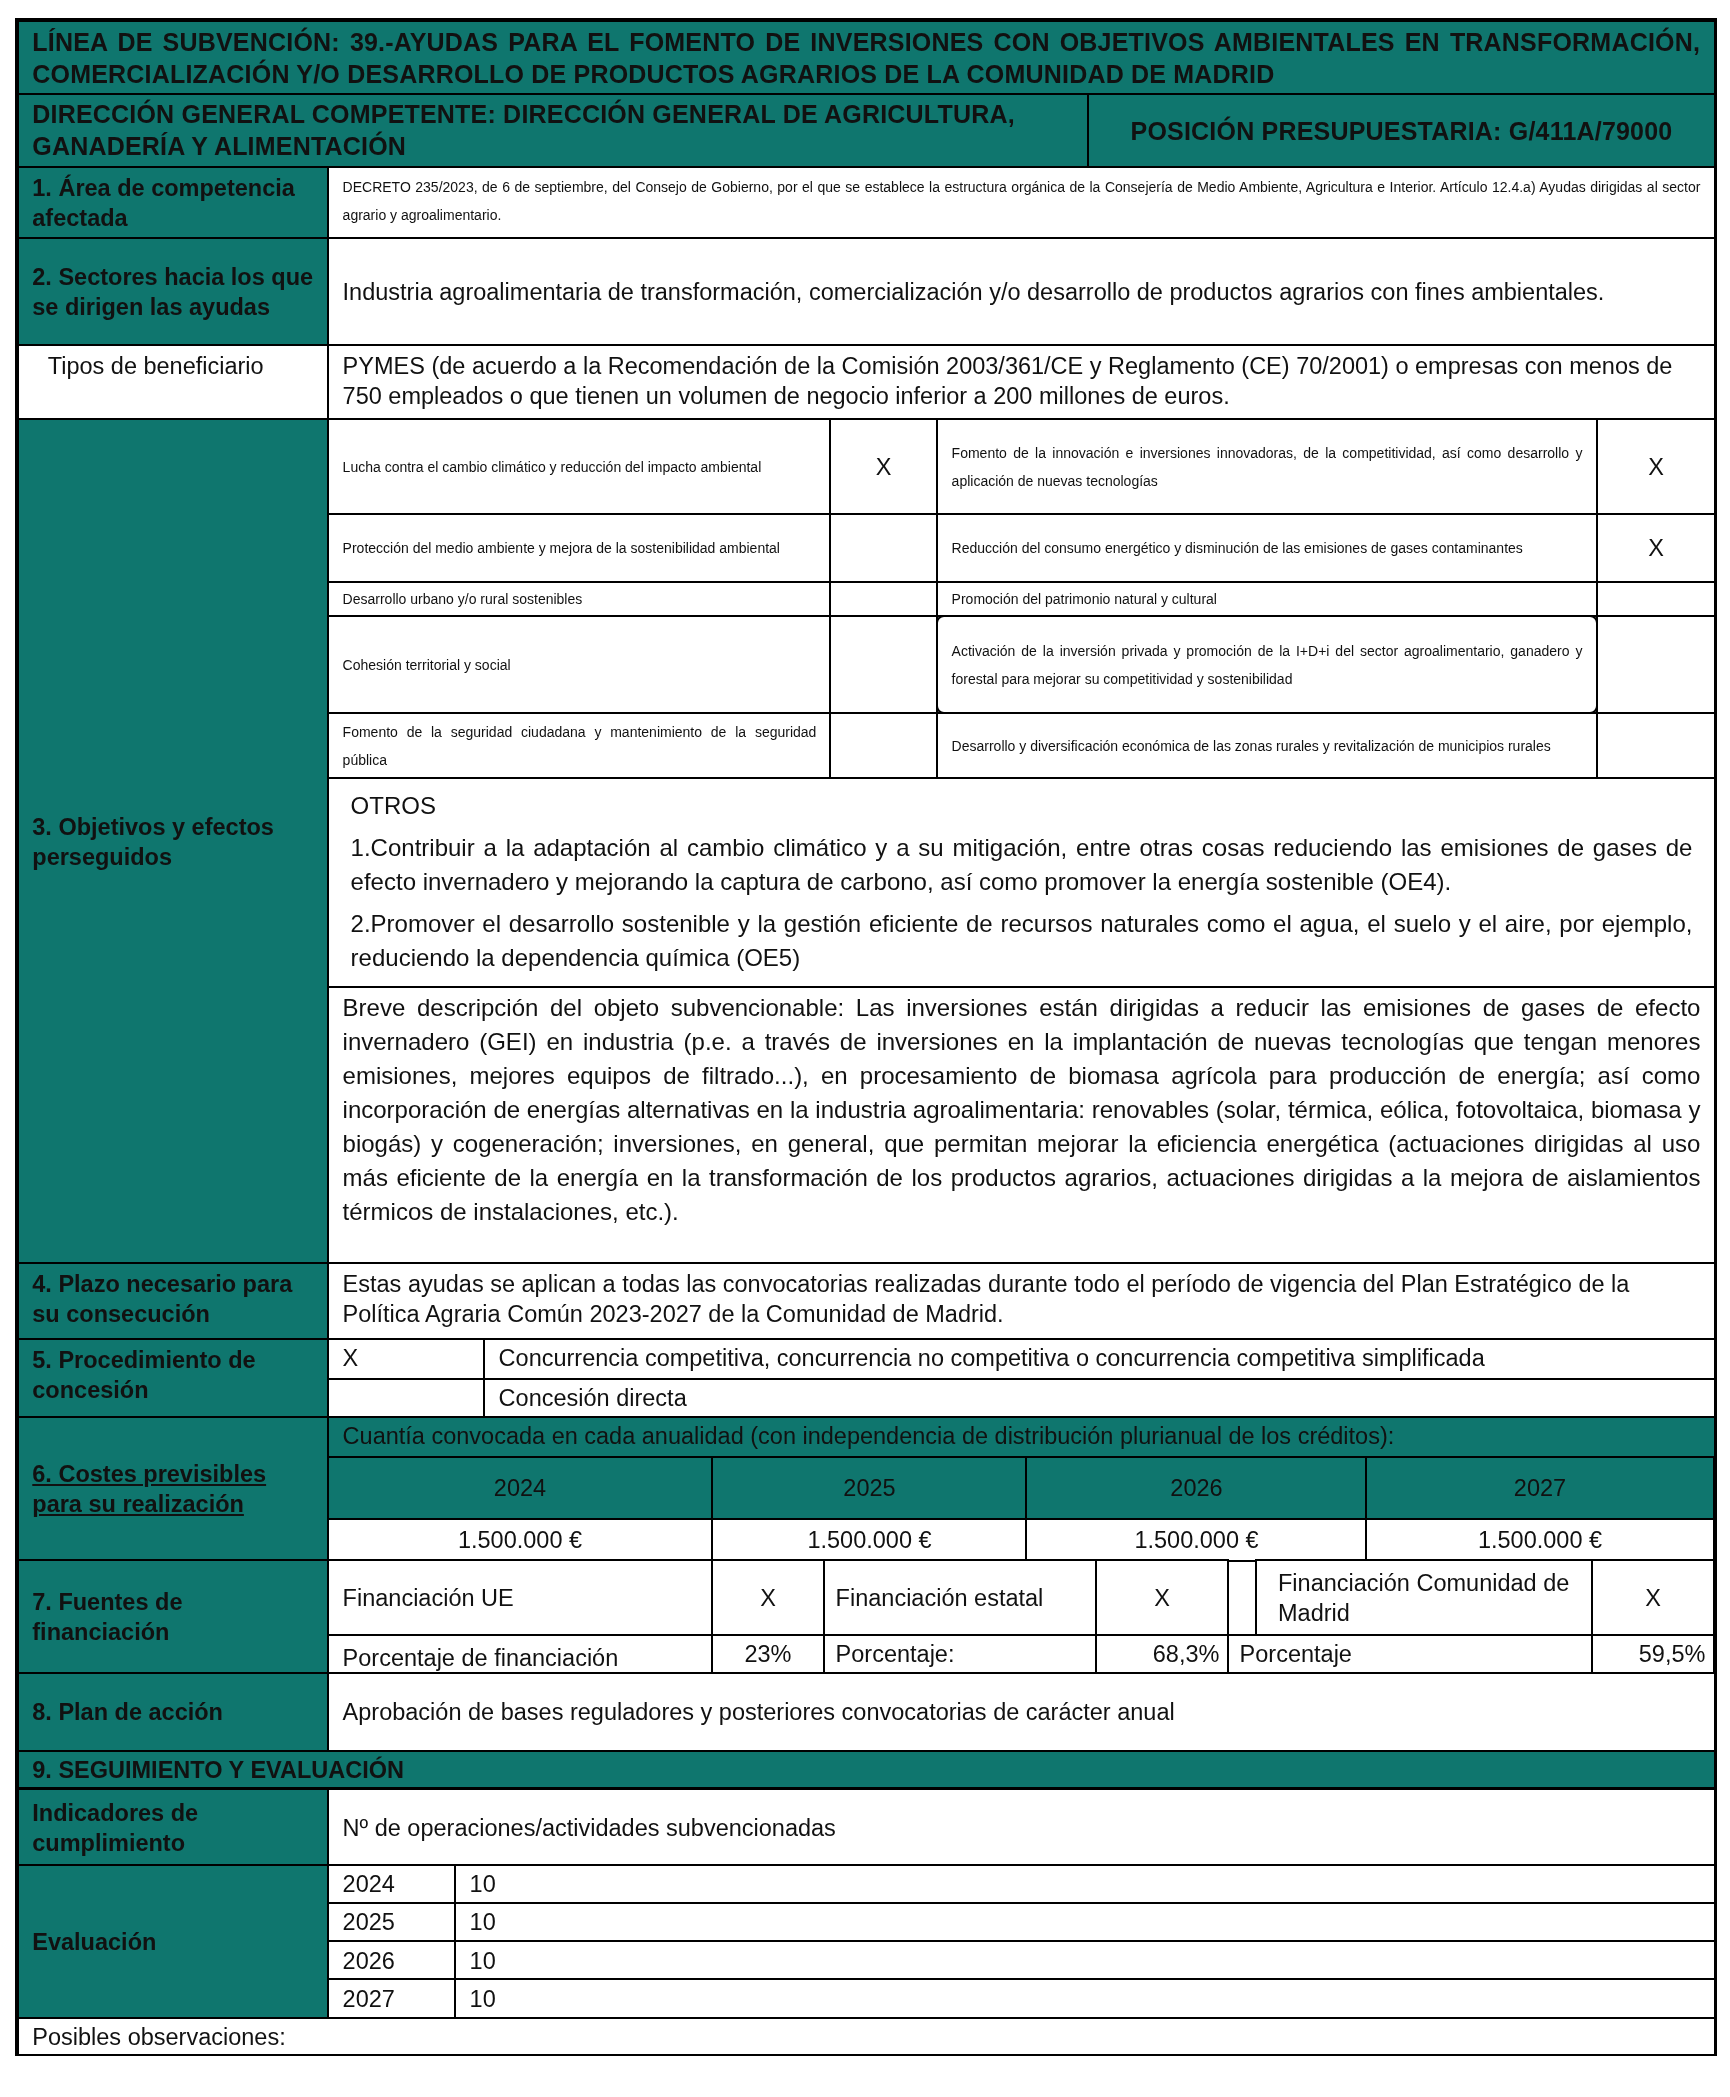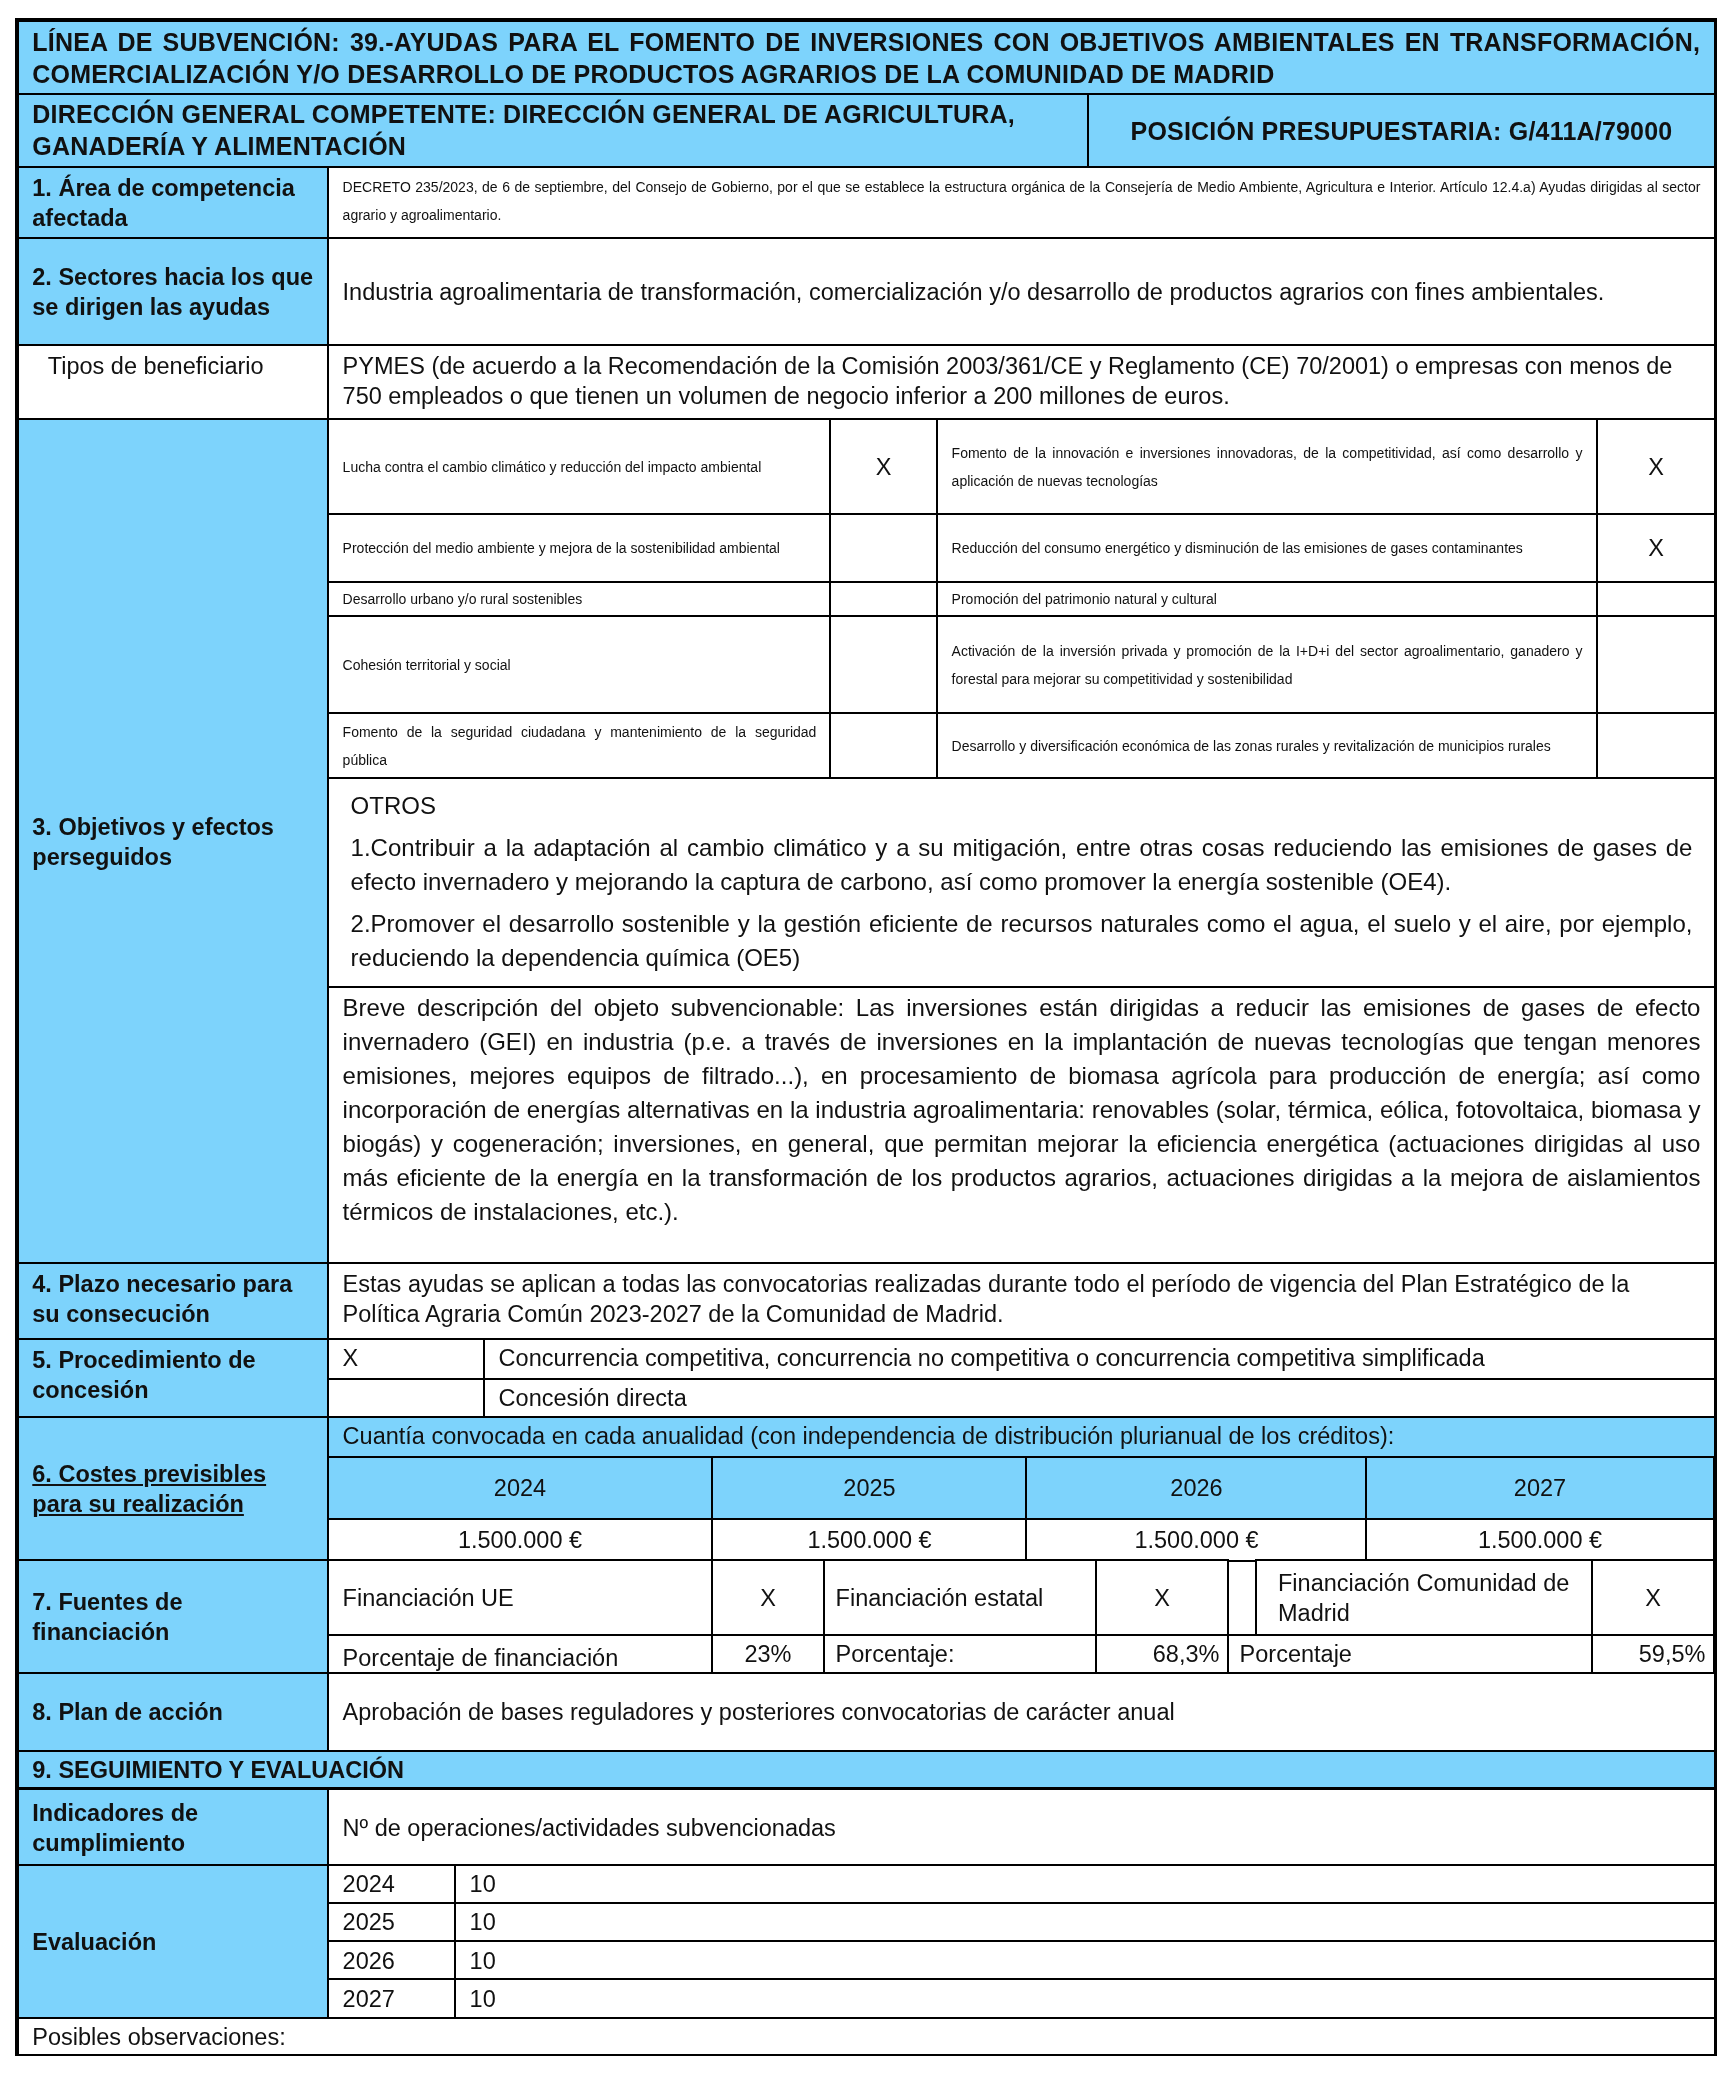--- a/index.html
+++ b/index.html
@@ -1,21 +1,21 @@
 <!DOCTYPE html>
 <html style="font-size:12px"><head>
 <meta charset="utf-8">
 <style>
   html, body { margin:0; padding:0; background:#ffffff; }
   body { width:1731px; height:2097px; position:relative; overflow:hidden;
          font-family:"Liberation Sans", "DejaVu Sans", sans-serif; color:#111; }
   .cell { position:absolute; box-sizing:border-box; border:2.3px solid #000;
           background:#fff; padding:3px 13.6px; display:flex; align-items:center;
           font-size:23.5px; line-height:30px; overflow:hidden; }
-  .g { background:#7dd3fc; }
+  .g { background:#0f766e; }
   .b { font-weight:bold; }
   .top { align-items:flex-start; }
   .center { justify-content:center; text-align:center; }
   .just { text-align:justify; }
   .sm { font-size:14px; line-height:28px; }
   .cell > span { display:block; width:100%; }
   .center > span { text-align:center; }
   #frame { position:absolute; left:15px; top:18px; width:1702px; height:2038px;
            border:3.8px solid #000; box-sizing:border-box; pointer-events:none; }
   .hdr { font-size:25px; line-height:32px; letter-spacing:0.2px; }
@@ -99,21 +99,21 @@
 <div class="cell center" style="left:1596px;top:581px;width:120px;height:36px;">
   <span></span>
 </div>
 
 <div class="cell sm" style="left:327px;top:615px;width:505px;height:99px;">
   <span>Cohesión territorial y social</span>
 </div>
 <div class="cell center" style="left:829px;top:615px;width:109px;height:99px;">
   <span></span>
 </div>
-<div class="cell sm just" style="left:936px;top:615px;width:662px;height:99px;">
+<div class="cell sm just" style="left:936px;top:615px;width:662px;height:99px;border-radius:8px;">
   <span style="text-align:justify;text-align-last:left;">Activación de la inversión privada y promoción de la I+D+i del sector agroalimentario, ganadero y forestal para mejorar su competitividad y sostenibilidad</span>
 </div>
 <div class="cell center" style="left:1596px;top:615px;width:120px;height:99px;">
   <span></span>
 </div>
 
 <div class="cell sm just" style="left:327px;top:712px;width:505px;height:68px;">
   <span style="text-align:justify;text-align-last:left;">Fomento de la seguridad ciudadana y mantenimiento de la seguridad pública</span>
 </div>
 <div class="cell center" style="left:829px;top:712px;width:109px;height:68px;">

